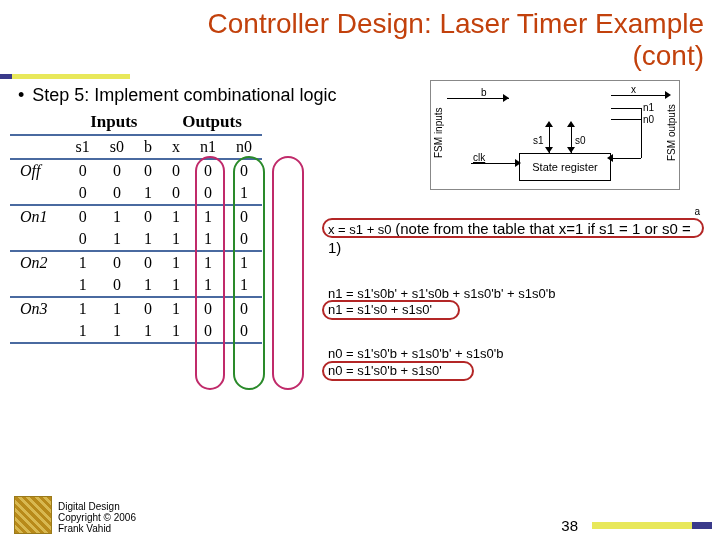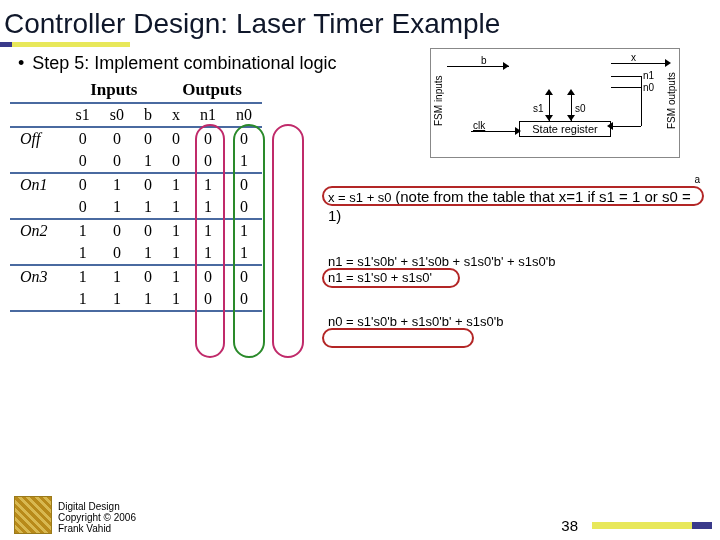--- a/index.html
+++ b/index.html
@@ -4,24 +4,24 @@
 <style>
   * { box-sizing: border-box; margin: 0; padding: 0; }
   body {
     width: 720px; height: 540px;
     font-family: Arial, sans-serif;
     background: #fff;
     position: relative;
     overflow: hidden;
   }
   .title {
-    text-align: left;
+    text-align: right;
     font-size: 28px;
-    color: #0f172a;
-    padding: 8px 4px 2px;
+    color: #c2410c;
+    padding: 8px 16px 2px;
     line-height: 1.15;
   }
   .title-underline {
     height: 5px;
     background: linear-gradient(to right, #3a3a8a 0, #3a3a8a 12px, #e8e85a 12px, #e8e85a 130px, transparent 130px);
     margin-bottom: 6px;
   }
   .step {
     font-size: 18px;
     padding-left: 36px;
@@ -134,20 +134,21 @@
   .a-box {
     position: absolute; right: 20px; top: 96px;
     font-size: 10px; font-family: Arial;
   }
 </style>
 </head>
 <body>
 
 <div class="title">
   <div>Controller Design: Laser Timer Example</div>
+  <div>(cont)</div>
 </div>
 <div class="title-underline"></div>
 
 <div class="step">
   <span class="bullet">•</span><span>Step 5: Implement combinational logic</span>
 </div>
 
 <div class="content">
 
   <table class="tt">
@@ -242,21 +243,21 @@
         </tr>
       </tbody>
   </table>
   <div class="oval x"></div>
   <div class="oval n1"></div>
   <div class="oval n0"></div>
 
   <div class="bd">
     <div class="vlabel" style="left:2px; top:12px;">FSM inputs</div>
     <div class="vlabel" style="right:2px; top:12px;">FSM outputs</div>
-    <div class="box" style="left:88px; top:72px; width:92px; height:16px;">State register</div>
+    <div class="box" style="left:88px; top:72px; width:92px; height:28px;">State register</div>
 
     <div class="wire" style="left:16px; top:17px; width:62px; height:1px;"></div>
     <div class="tri r" style="left:72px; top:13px;"></div>
     <div class="lbl" style="left:50px; top:6px;">b</div>
 
     <div class="wire" style="left:180px; top:14px; width:58px; height:1px;"></div>
     <div class="tri r" style="left:234px; top:10px;"></div>
     <div class="lbl" style="left:200px; top:3px;">x</div>
     <div class="wire" style="left:180px; top:27px; width:30px; height:1px;"></div>
     <div class="lbl" style="left:212px; top:21px;">n1</div>
@@ -294,20 +295,21 @@
     <div class="eq-group">
       <div>n1 = s1's0b' + s1's0b + s1s0'b' + s1s0'b</div>
       <div class="eq-row">
         <span>n1 = s1's0 + s1s0'</span>
         <div class="eq-oval" style="width:138px;"></div>
       </div>
     </div>
     <div class="eq-group">
       <div>n0 = s1's0'b + s1s0'b' + s1s0'b</div>
       <div class="eq-row">
+        <span>n0 = s1's0'b + s1s0'</span>
         <div class="eq-oval" style="width:152px;"></div>
       </div>
     </div>
   </div>
 
 </div>
 
 <div class="footer">
   <div class="footer-left">
     <div class="logo"></div>

